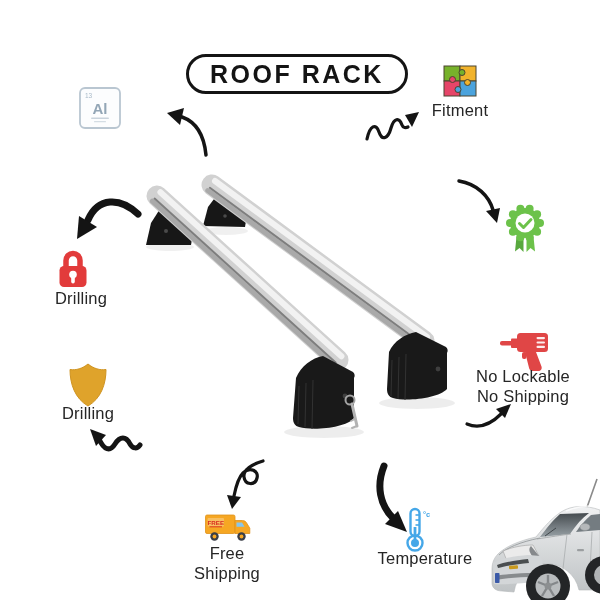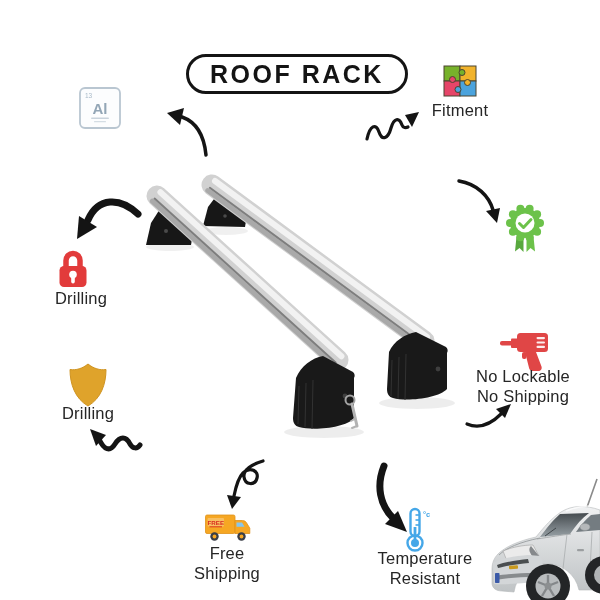--- a/index.html
+++ b/index.html
@@ -254,16 +254,15 @@
 
   <div class="label" style="left:38px;top:403px;width:100px">Drilling</div>
 
   <div class="label" style="left:175px;top:543px;width:104px">
     <div>Free</div>
     <div>Shipping</div>
   </div>
 
   <div class="label" style="left:366px;top:548px;width:118px">
     <div>Temperature</div>
-    <div>Resistant</div>
   </div>
 
 </div>
 
 </body></html>

